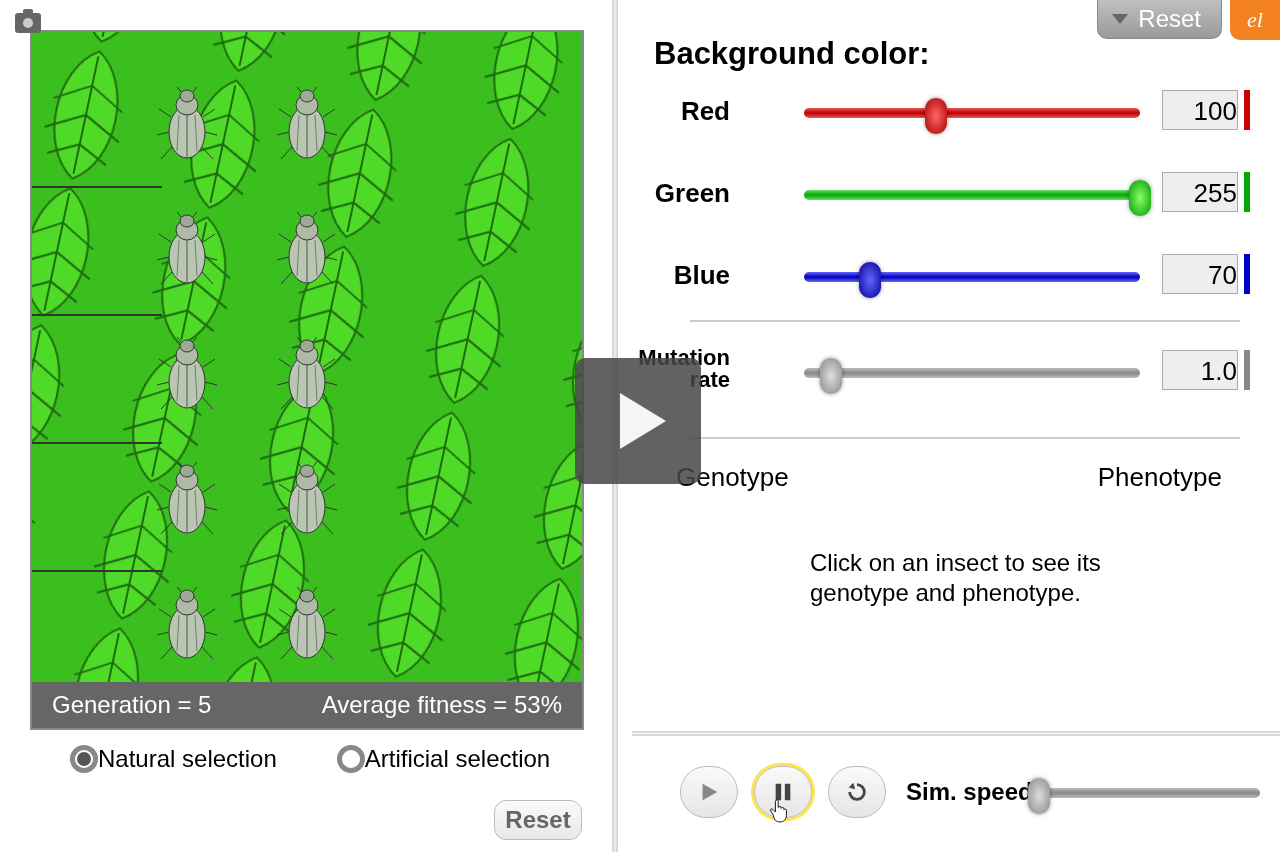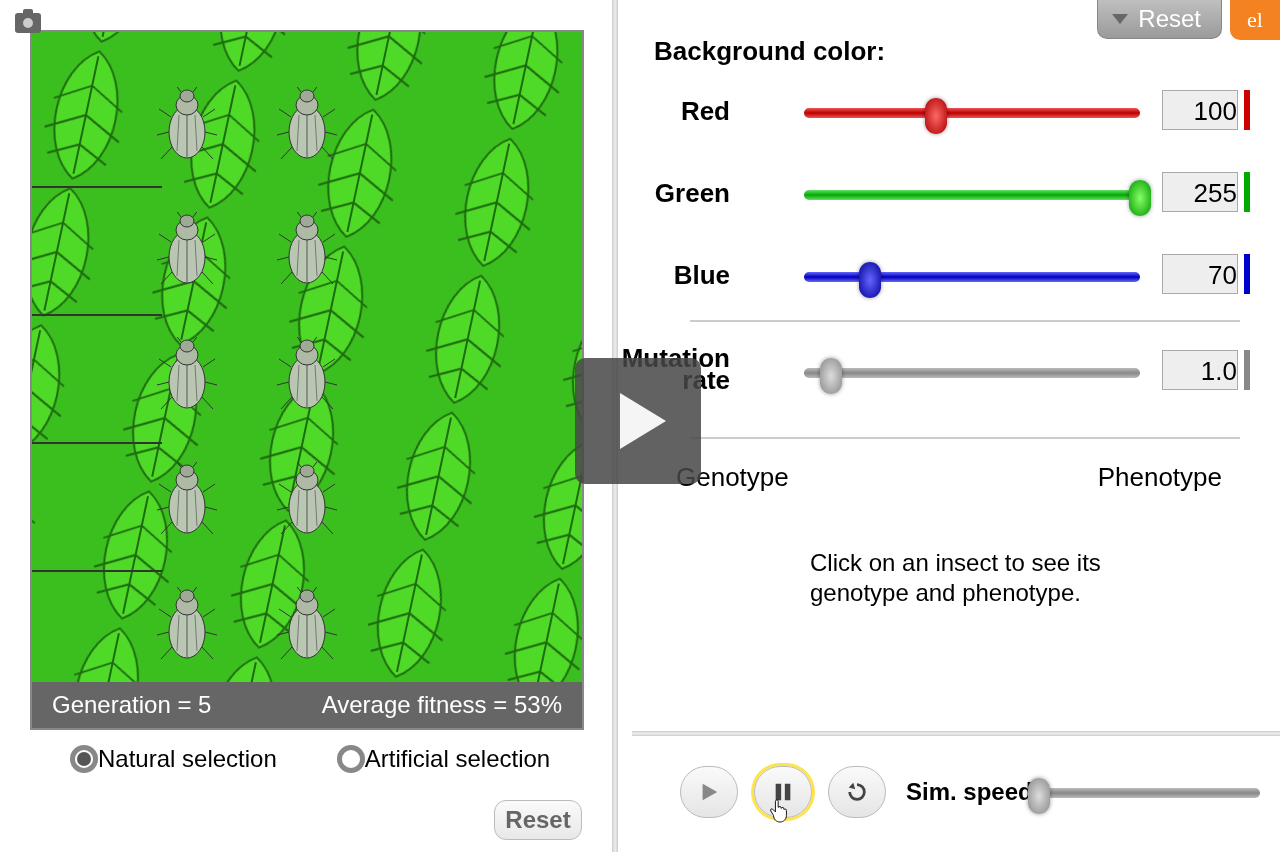--- a/index.html
+++ b/index.html
@@ -33,21 +33,21 @@
 
 .sel-row{position:absolute;left:70px;top:745px;display:flex;gap:60px;align-items:center;font-size:24px}
 .radio{display:flex;cursor:pointer}
 .radio-circle{width:28px;height:28px;border:5px solid #888;border-radius:50%;box-sizing:border-box;background:#fff;display:flex;align-items:center;justify-content:center}
 .radio-circle.on::after{content:"";width:14px;height:14px;border-radius:50%;background:#555}
 
 
 .reset-btn{position:absolute;right:30px;top:800px;width:88px;height:40px;background:linear-gradient(#fafafa,#e8e8e8);border:1px solid #bbb;border-radius:12px;font-size:24px;color:#666;font-weight:bold}
 
 
-.rp-title{position:absolute;left:36px;top:36px;font-size:26px;font-weight:bold}
+.rp-title{position:absolute;left:36px;top:36px;font-size:31px;font-weight:bold}
 .slider-row{position:absolute;left:36px;right:30px;height:46px}
 .slider-label{position:absolute;right:520px;width:160px;text-align:right;font-size:26px;font-weight:bold;top:6px}
 .slider-track{position:absolute;left:150px;right:110px;top:18px;height:10px;border-radius:5px}
 .slider-thumb{position:absolute;top:-10px;width:22px;height:36px;border-radius:11px;transform:translateX(-50%)}
 .slider-val{position:absolute;right:12px;top:0;width:76px;height:40px;border:1px solid #aaa;background:#eee;font-size:26px;text-align:right;line-height:40px;box-sizing:border-box}
 .slider-end{position:absolute;right:0;top:0;width:6px;height:40px}
 
 #row-red{top:90px}
 #row-red .slider-track{background:linear-gradient(#e55,#b00,#e55)}
 #row-red .slider-thumb{background:radial-gradient(#ff6666,#aa0000);box-shadow:0 0 4px rgba(0,0,0,.4)}
@@ -61,21 +61,21 @@
 #row-blue{top:254px}
 #row-blue .slider-track{background:linear-gradient(#66f,#00b,#66f)}
 #row-blue .slider-thumb{background:radial-gradient(#6666ff,#000099);box-shadow:0 0 4px rgba(0,0,0,.4)}
 #row-blue .slider-end{background:#00c}
 
 .hr{position:absolute;left:72px;right:40px;height:2px;background:#ccc}
 #hr1{top:320px}
 #hr2{top:437px}
 
 #row-mut{top:350px}
-#row-mut .slider-label{font-size:26px;top:-3px;line-height:22px}
+#row-mut .slider-label{font-size:22px;top:-3px;line-height:22px}
 #row-mut .slider-track{background:linear-gradient(#bbb,#888,#bbb)}
 #row-mut .slider-thumb{background:radial-gradient(#ddd,#888);box-shadow:0 0 4px rgba(0,0,0,.4)}
 #row-mut .slider-end{background:#888}
 
 
 .gp-row{position:absolute;left:58px;right:58px;top:462px;display:flex;justify-content:space-between;font-size:26px;font-weight:normal}
 .gp-hint{position:absolute;left:192px;right:80px;top:548px;font-size:24px;line-height:30px}
 
 
 .pb-divider{position:absolute;left:14px;right:0;bottom:116px;height:5px;background:linear-gradient(#ccc,#eee,#ccc)}
@@ -89,21 +89,21 @@
 .speed-track{position:absolute;left:400px;right:20px;top:52px;height:10px;border-radius:5px;background:linear-gradient(#bbb,#888,#bbb)}
 .speed-thumb{position:absolute;top:-10px;width:22px;height:36px;border-radius:11px;background:radial-gradient(#ddd,#888);box-shadow:0 0 4px rgba(0,0,0,.4);transform:translateX(-50%)}
 
 
 .cursor-hand{position:absolute;left:137px;top:62px;width:22px;height:26px;pointer-events:none}
 .cursor-hand svg{width:100%;height:100%}
 
 
 .tools-tab{position:absolute;right:58px;top:0;height:38px;background:linear-gradient(#bfbfbf,#9a9a9a);border:1px solid #888;border-top:none;border-radius:0 0 10px 10px;padding:0 20px 0 14px;display:flex;align-items:center;gap:10px;color:#fff;font-size:24px}
 .tools-tab .tri{width:0;height:0;border-left:8px solid transparent;border-right:8px solid transparent;border-top:10px solid #666}
-.el-logo{position:absolute;right:0;top:0;width:50px;height:40px;background:#f58220;border-radius:0 0 0 10px;color:#fff;display:flex;align-items:center;justify-content:center;font-size:22px;font-family:cursive}
+.el-logo{position:absolute;right:0;top:0;width:50px;height:40px;background:#f58220;border-radius:0 0 0 10px;color:#fff;display:flex;align-items:center;justify-content:center;font-size:22px;font-style:italic;font-family:cursive}
 
 
 .video-play{position:absolute;left:575px;top:358px;width:126px;height:126px;background:rgba(70,70,70,.85);border-radius:10px;display:flex;align-items:center;justify-content:center;z-index:50}
 .video-play::after{content:"";width:0;height:0;border-top:28px solid transparent;border-bottom:28px solid transparent;border-left:46px solid #f5f5f5;margin-left:10px}
 </style>
 </head>
 <body>
 
 <div class="left-pane">
   <div class="camera"></div>

